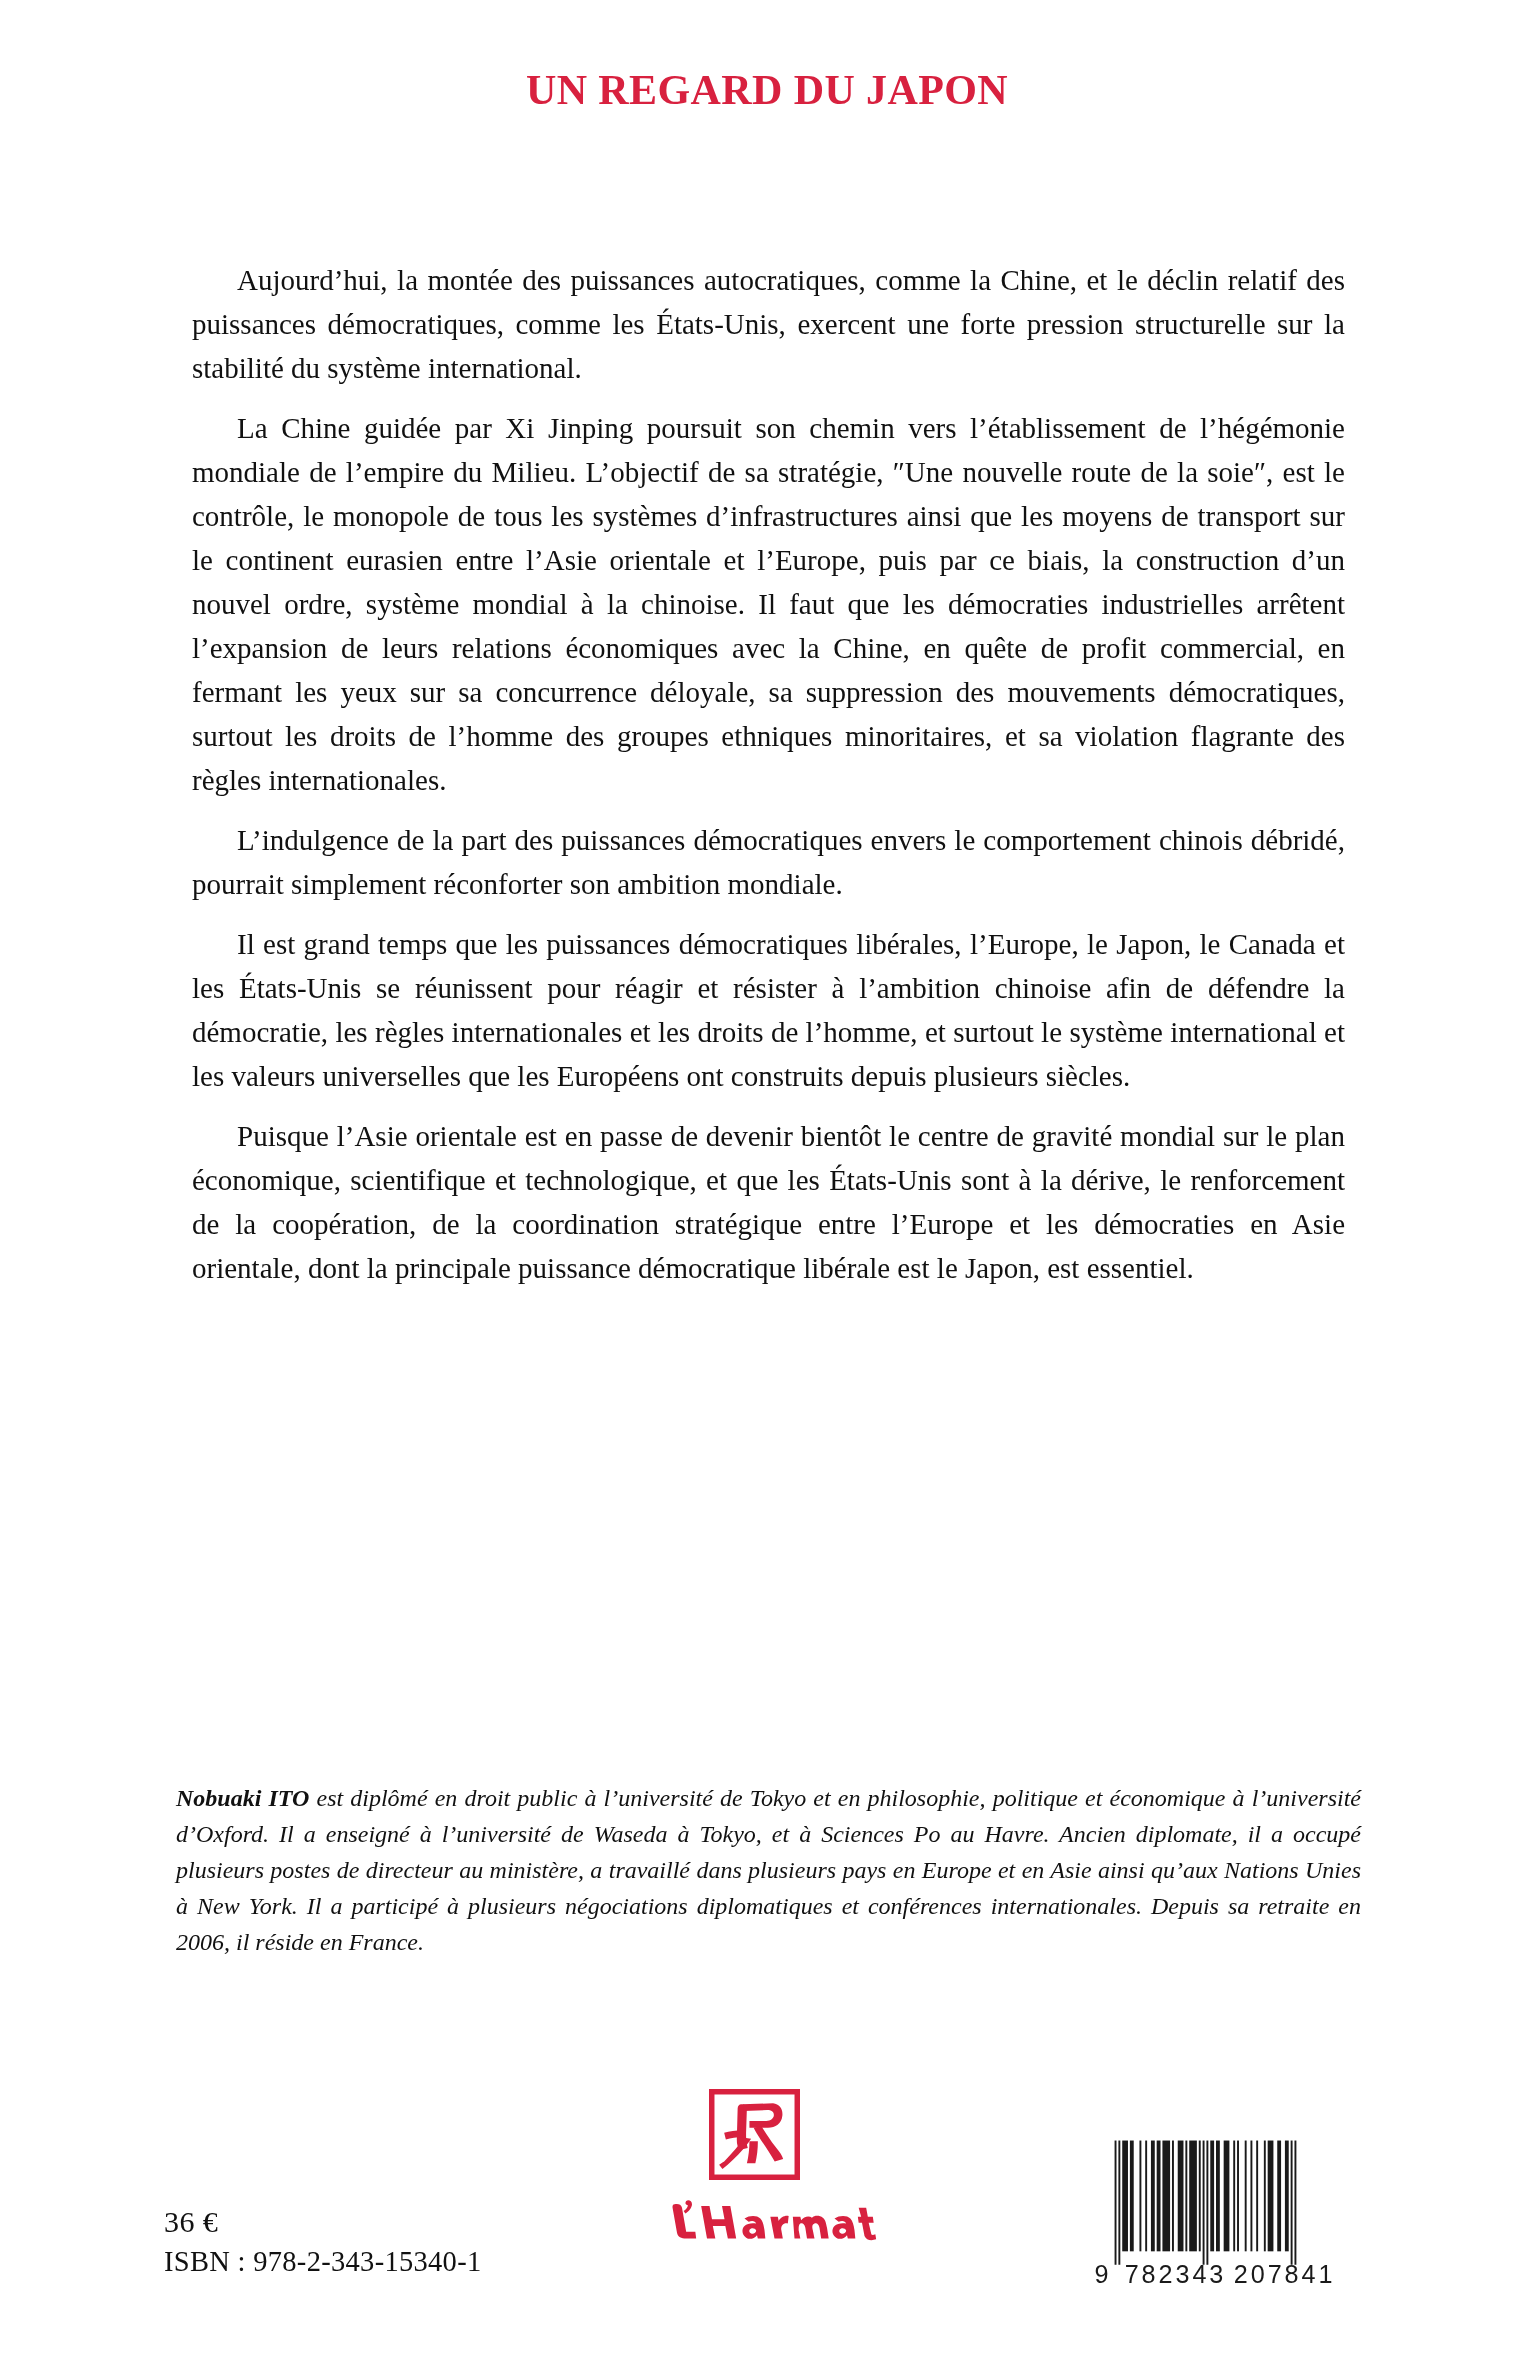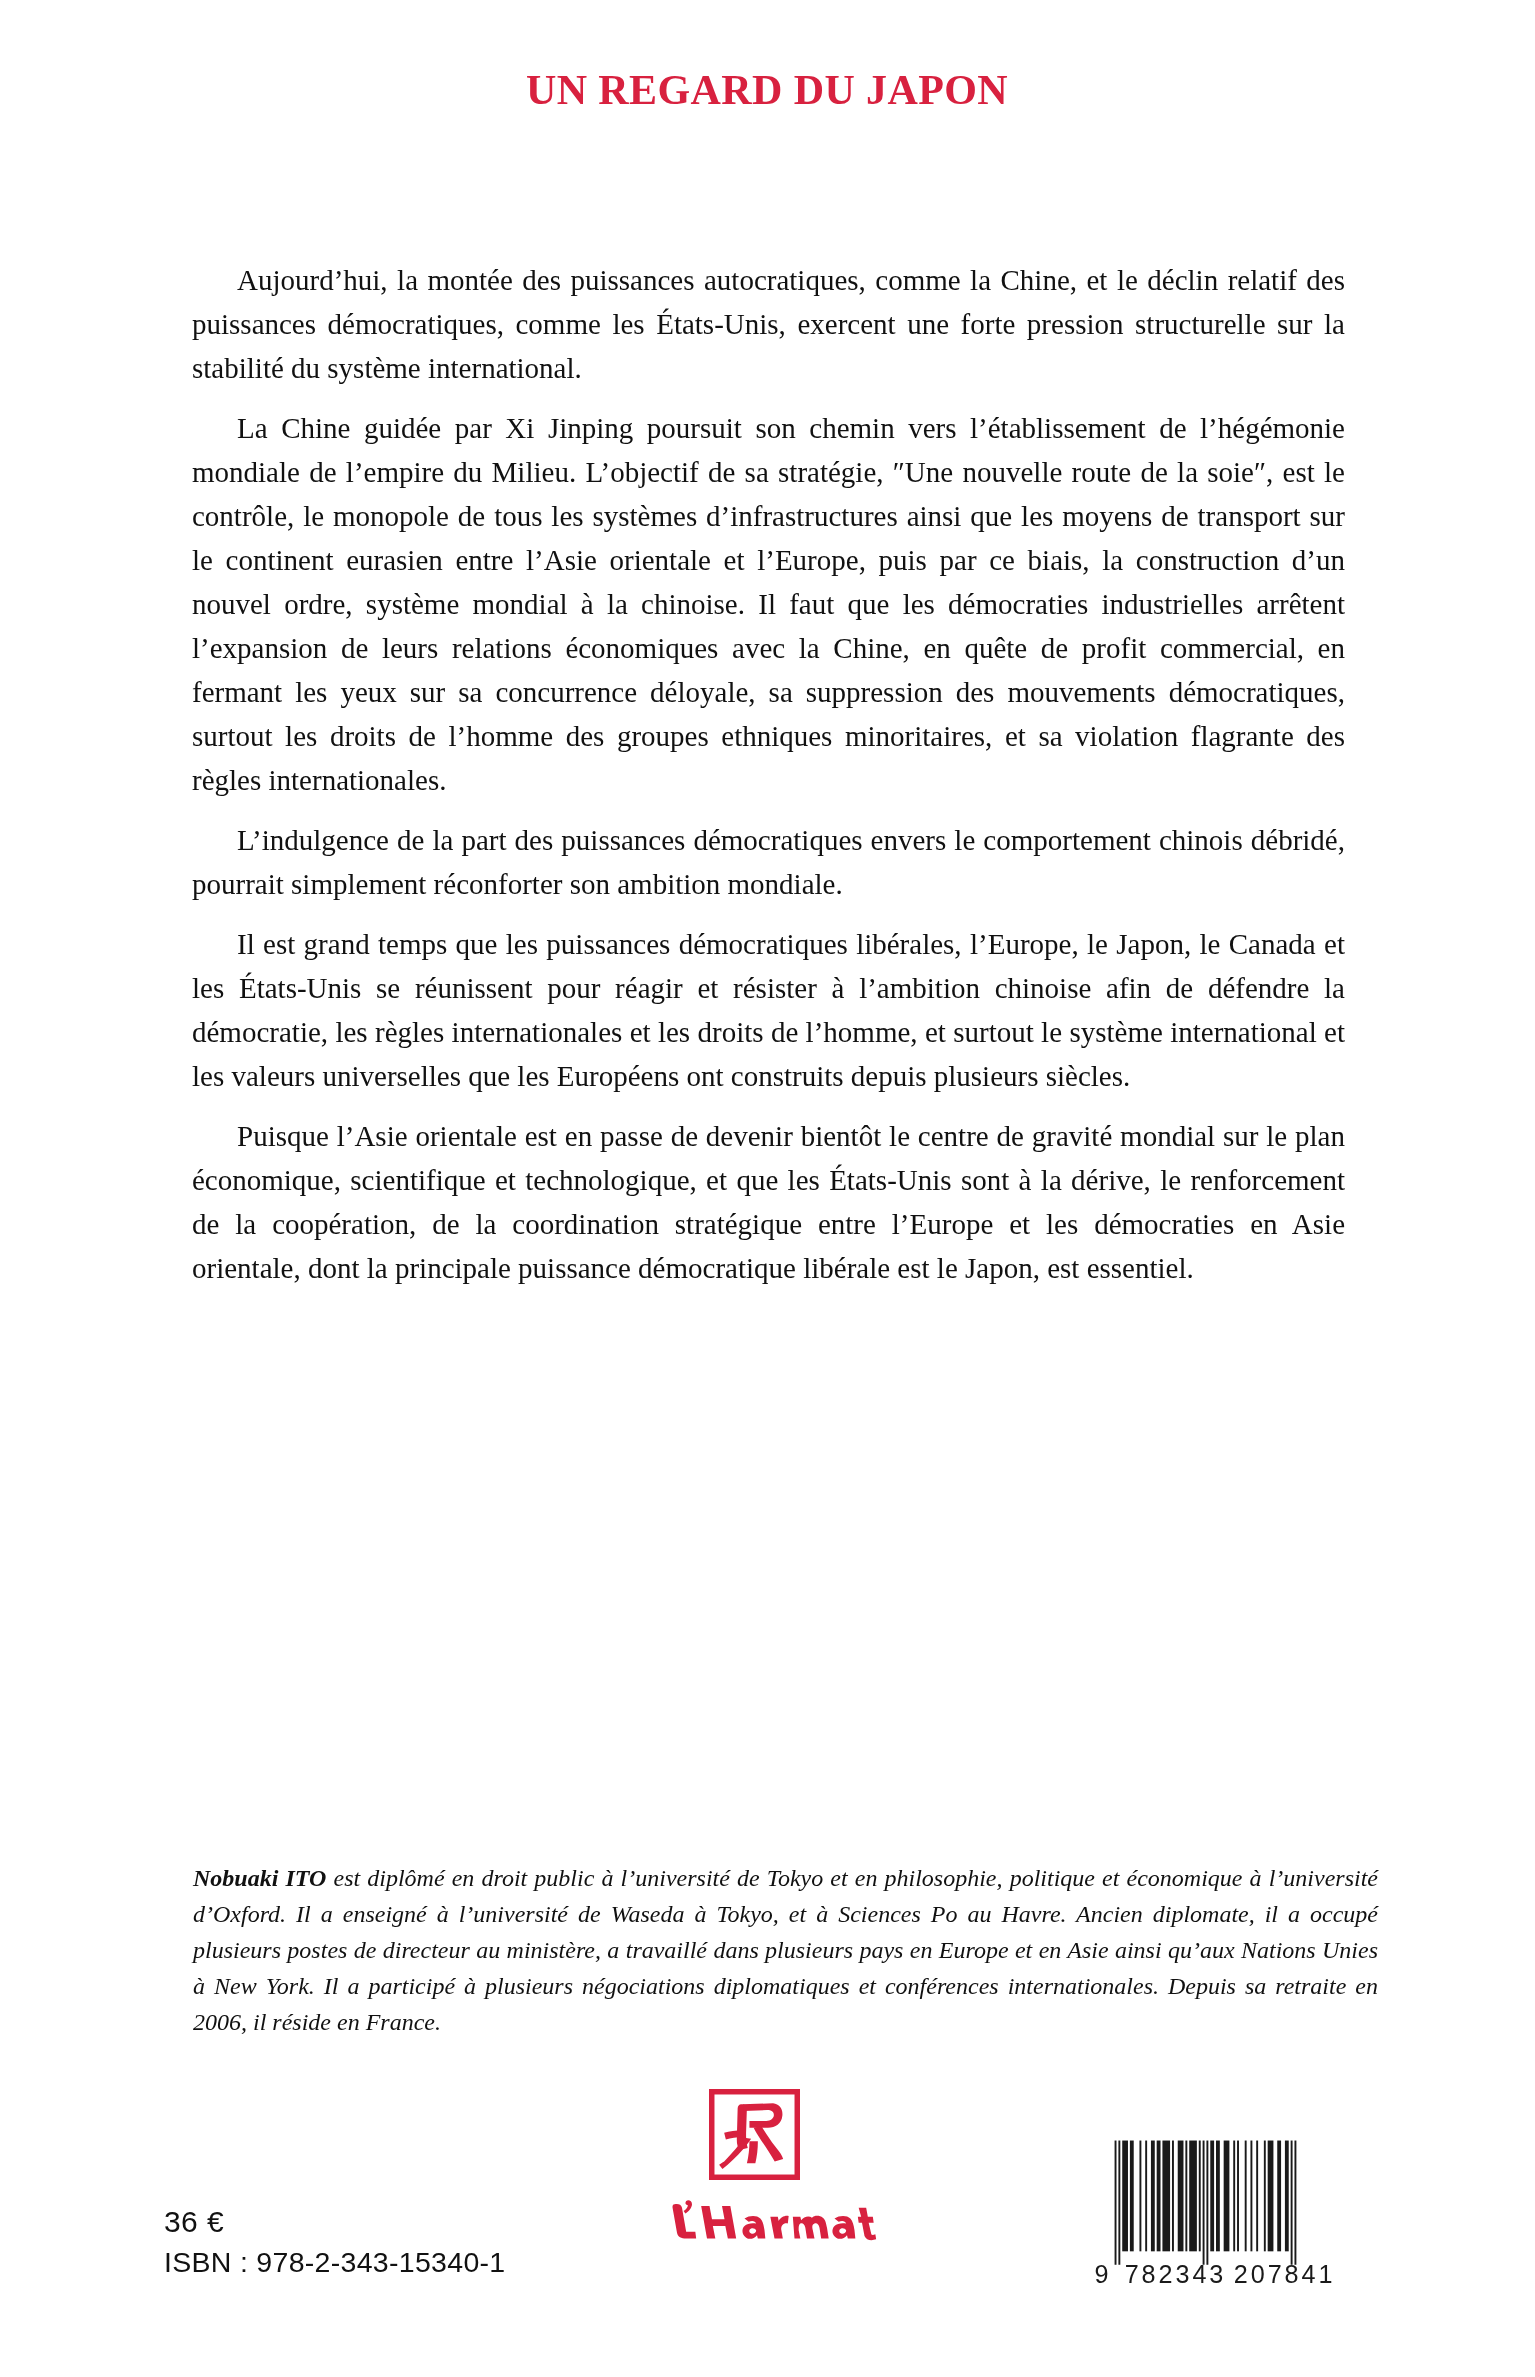--- a/index.html
+++ b/index.html
@@ -56,23 +56,22 @@
     text-indent: 45px;
     margin: 16px;
     color: #111111;
     hyphens: none;
   }
 
   
   .bio-block {
     position: absolute;
     left: 176px;
-    top: 1860px;
+    top: 1780px;
     width: 1185px;
-    margin-left: 17px;
   }
   .bio {
     text-align: justify;
     font-family: "Liberation Serif", serif;
     font-style: italic;
     font-size: 24px;
     line-height: 36px;
     margin: 0;
     color: #111111;
   }
@@ -87,21 +86,21 @@
     left: 0;
     top: 2047px;
     width: 1535px;
     height: 277px;
   }
 
   .price-isbn {
     position: absolute;
     left: 164px;
     top: 2202px;
-    font-family: Liberation Sans, sans-serif;
+    font-family: Liberation Serif, serif;
     color: #111111;
   }
   .price {
     font-size: 30px;
     line-height: 40px;
     letter-spacing: 0.4px;
   }
   .isbn {
     font-size: 28.5px;
     line-height: 40px;

